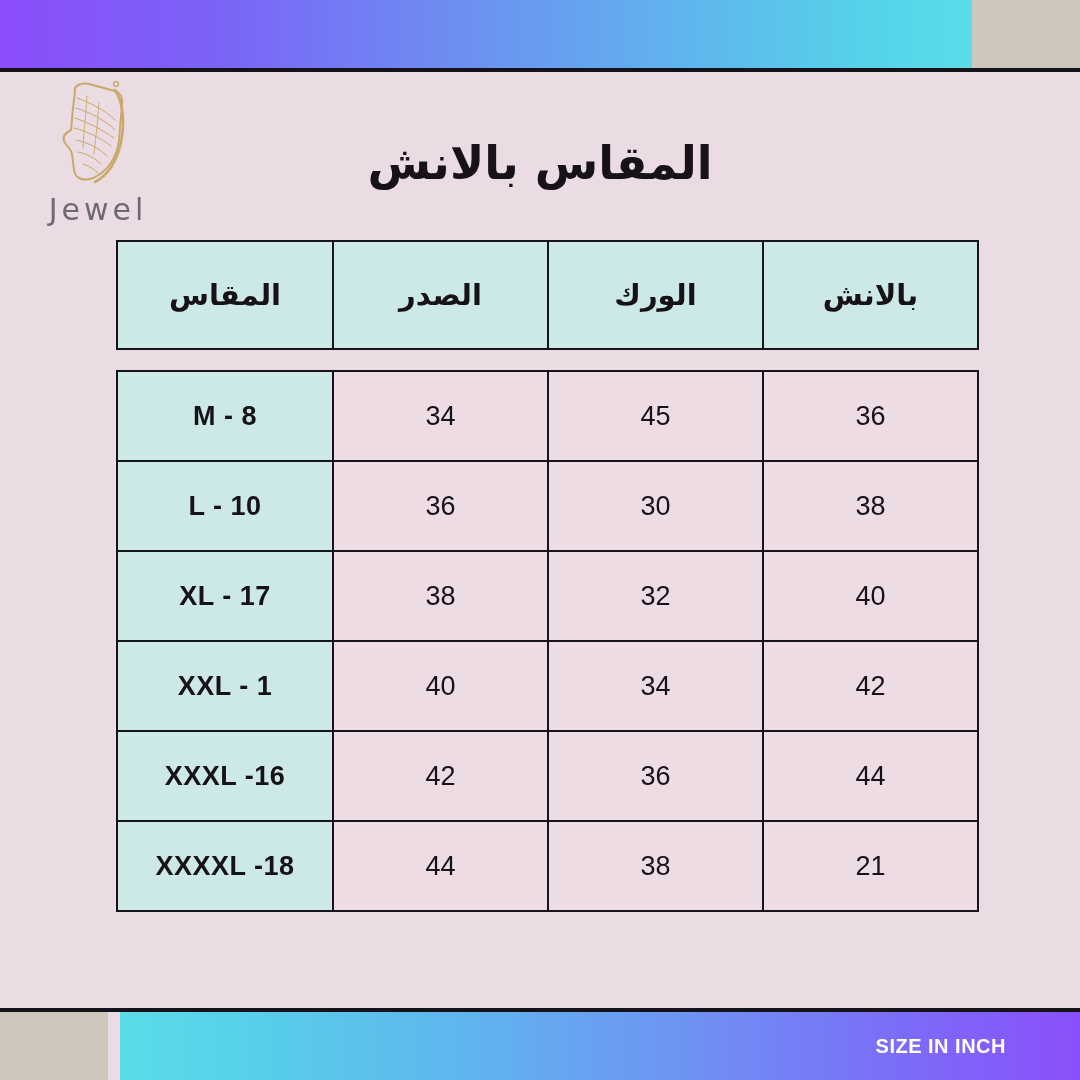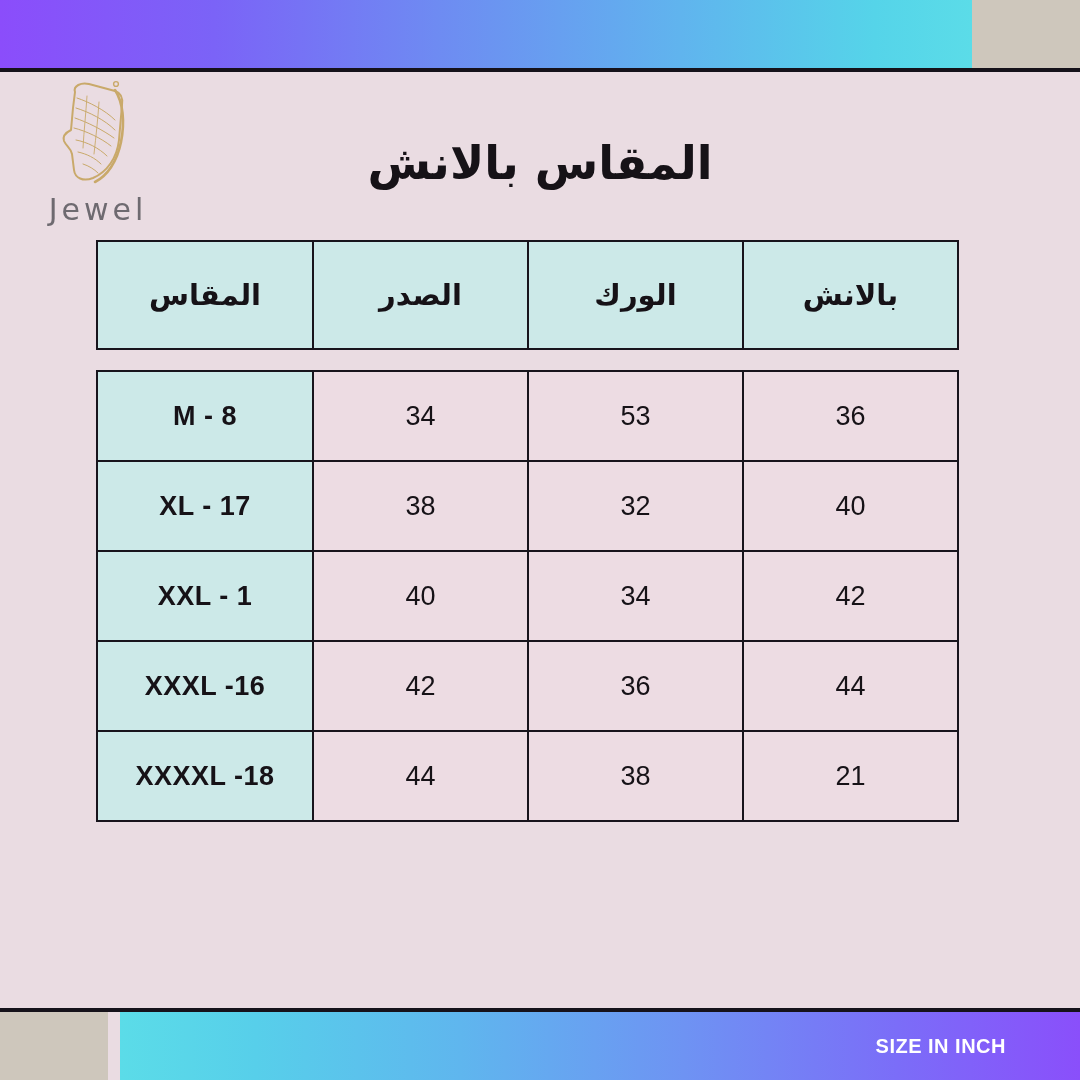--- a/index.html
+++ b/index.html
@@ -76,21 +76,21 @@
     text-align:center;
     direction:rtl;
     font-size:46px;
     font-weight:700;
     color:#161217;
     font-family:"DejaVu Sans", sans-serif;
   }
 
   
   .head-table, .body-table {
-    position:absolute; left:96px; width:862px;
+    position:absolute; left:116px; width:862px;
     border-collapse:collapse;
     table-layout:fixed;
   }
   .head-table { top:240px; }
   .body-table { top:370px; }
 
   .head-table td, .body-table td {
     border:2.5px solid #18141C;
     text-align:center;
     vertical-align:middle;
@@ -180,22 +180,28 @@
       <col class="col-size">
         <col class="col-m">
         <col class="col-m">
         <col class="col-m">
     </colgroup>
 
     <tbody>
     <tr>
       <td class="cell-size">M - 8</td>
       <td class="cell-num">34</td>
-      <td class="cell-num">53</td>
+      <td class="cell-num">45</td>
       <td class="cell-num">36</td>
+    </tr>
+    <tr>
+      <td class="cell-size">L - 10</td>
+      <td class="cell-num">36</td>
+      <td class="cell-num">30</td>
+      <td class="cell-num">38</td>
     </tr>
     <tr>
       <td class="cell-size">XL - 17</td>
       <td class="cell-num">38</td>
       <td class="cell-num">32</td>
       <td class="cell-num">40</td>
     </tr>
     <tr>
       <td class="cell-size">XXL - 1</td>
       <td class="cell-num">40</td>

